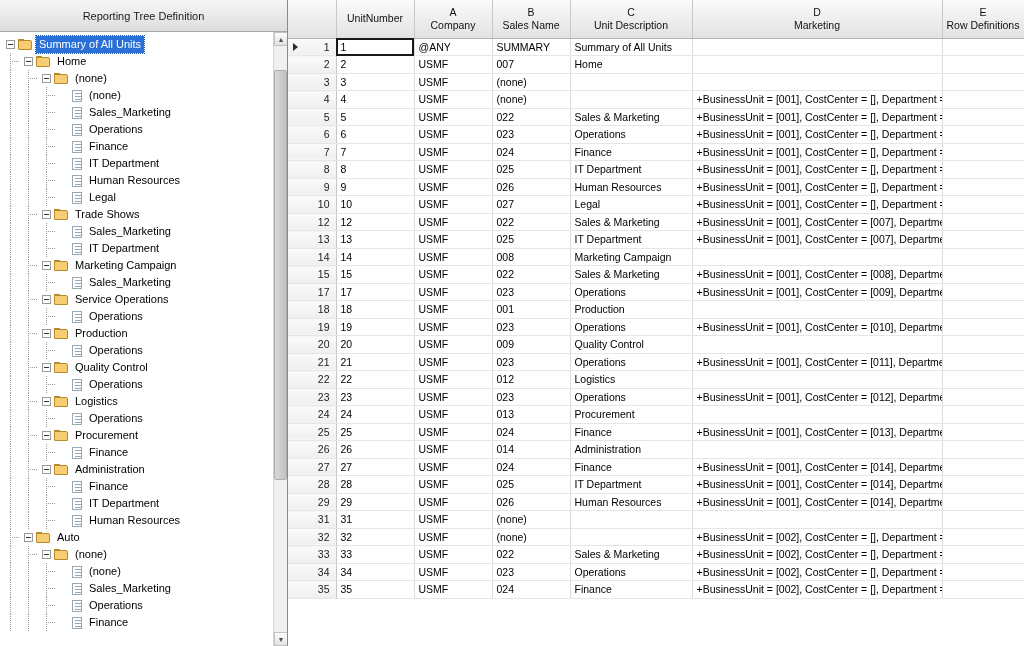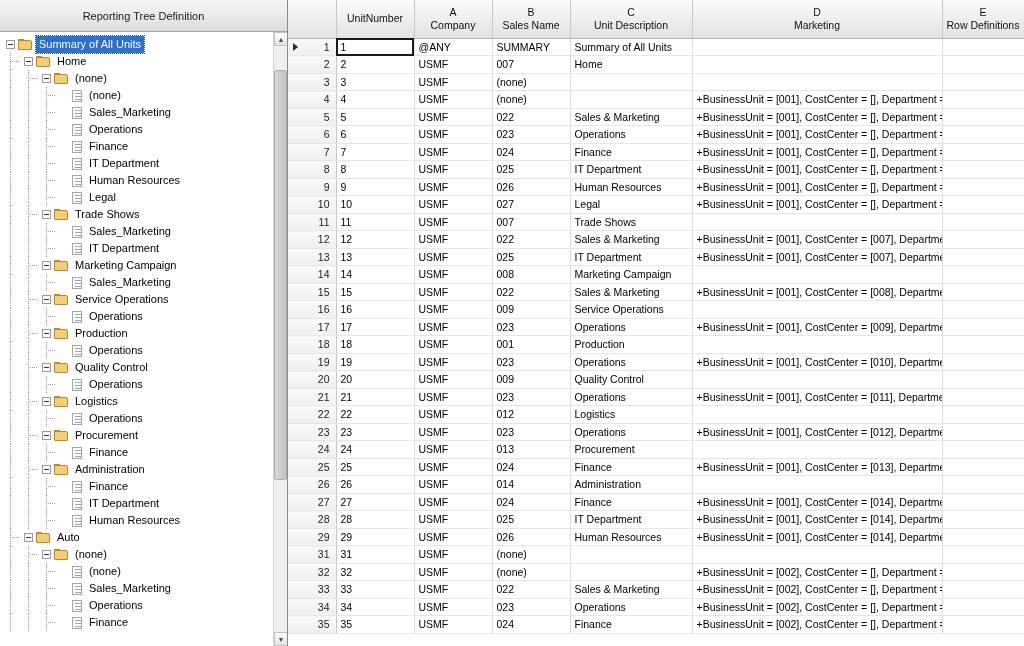--- a/index.html
+++ b/index.html
@@ -730,29 +730,20 @@
           <tr>
             <td class="ind">10</td>
             <td>10</td>
             <td>USMF</td>
             <td>027</td>
             <td>Legal</td>
             <td>+BusinessUnit = [001], CostCenter = [], Department = [027]</td>
             <td></td>
           </tr>
           <tr>
-            <td class="ind">11</td>
-            <td>11</td>
-            <td>USMF</td>
-            <td>007</td>
-            <td>Trade Shows</td>
-            <td></td>
-            <td></td>
-          </tr>
-          <tr>
             <td class="ind">12</td>
             <td>12</td>
             <td>USMF</td>
             <td>022</td>
             <td>Sales &amp; Marketing</td>
             <td>+BusinessUnit = [001], CostCenter = [007], Department = [022]</td>
             <td></td>
           </tr>
           <tr>
             <td class="ind">13</td>
@@ -772,29 +763,20 @@
             <td></td>
             <td></td>
           </tr>
           <tr>
             <td class="ind">15</td>
             <td>15</td>
             <td>USMF</td>
             <td>022</td>
             <td>Sales &amp; Marketing</td>
             <td>+BusinessUnit = [001], CostCenter = [008], Department = [022]</td>
-            <td></td>
-          </tr>
-          <tr>
-            <td class="ind">16</td>
-            <td>16</td>
-            <td>USMF</td>
-            <td>009</td>
-            <td>Service Operations</td>
-            <td></td>
             <td></td>
           </tr>
           <tr>
             <td class="ind">17</td>
             <td>17</td>
             <td>USMF</td>
             <td>023</td>
             <td>Operations</td>
             <td>+BusinessUnit = [001], CostCenter = [009], Department = [023]</td>
             <td></td>

